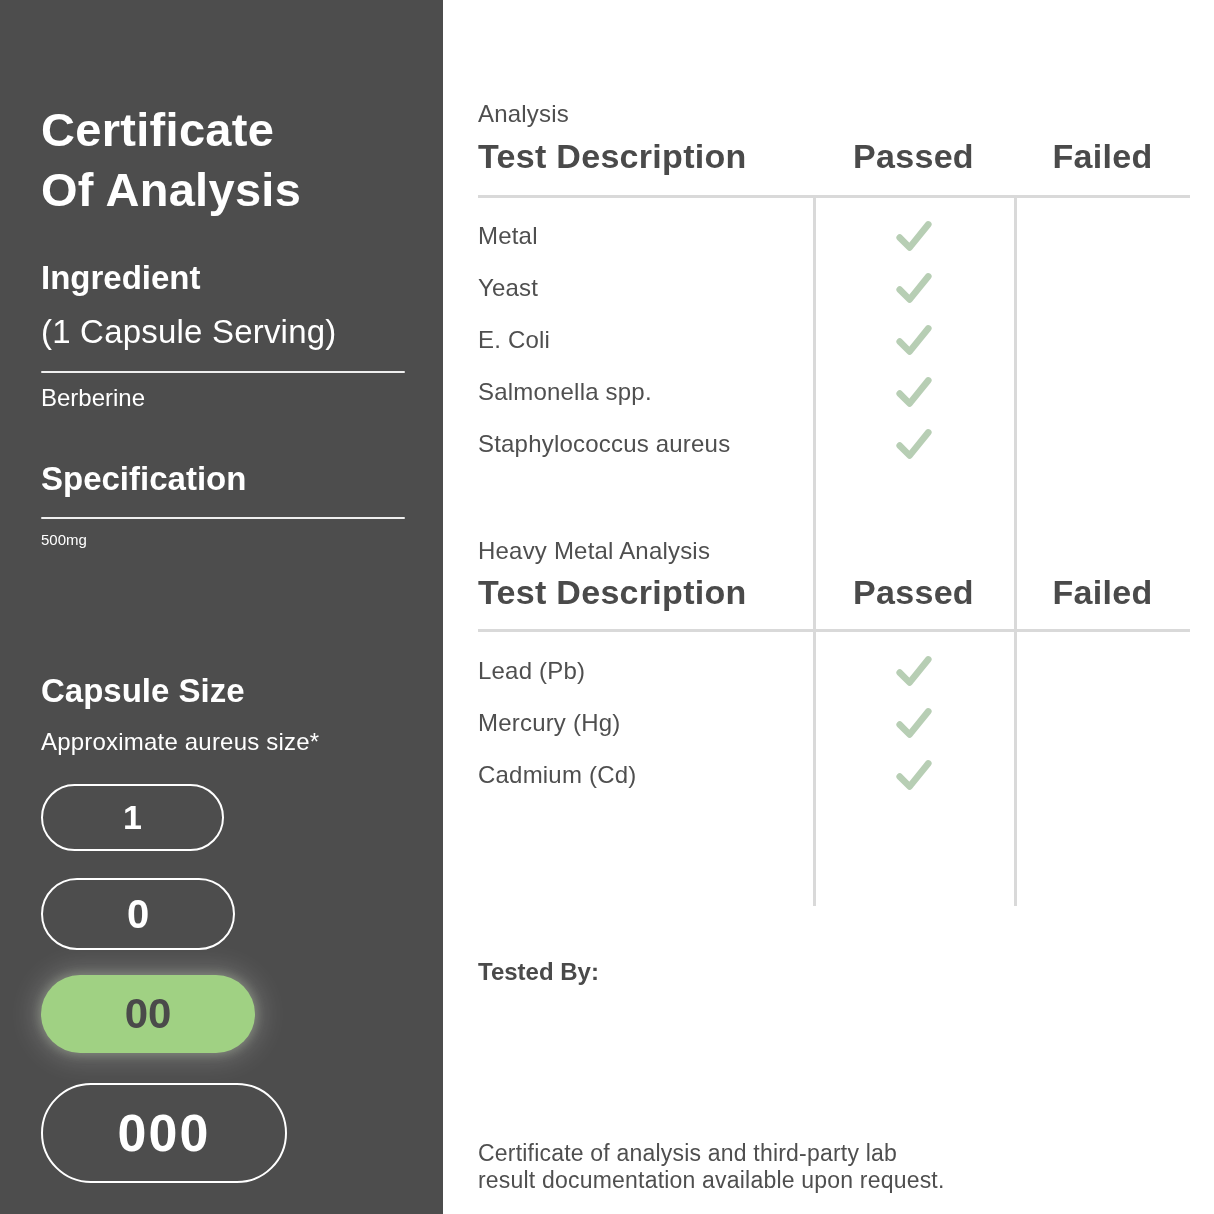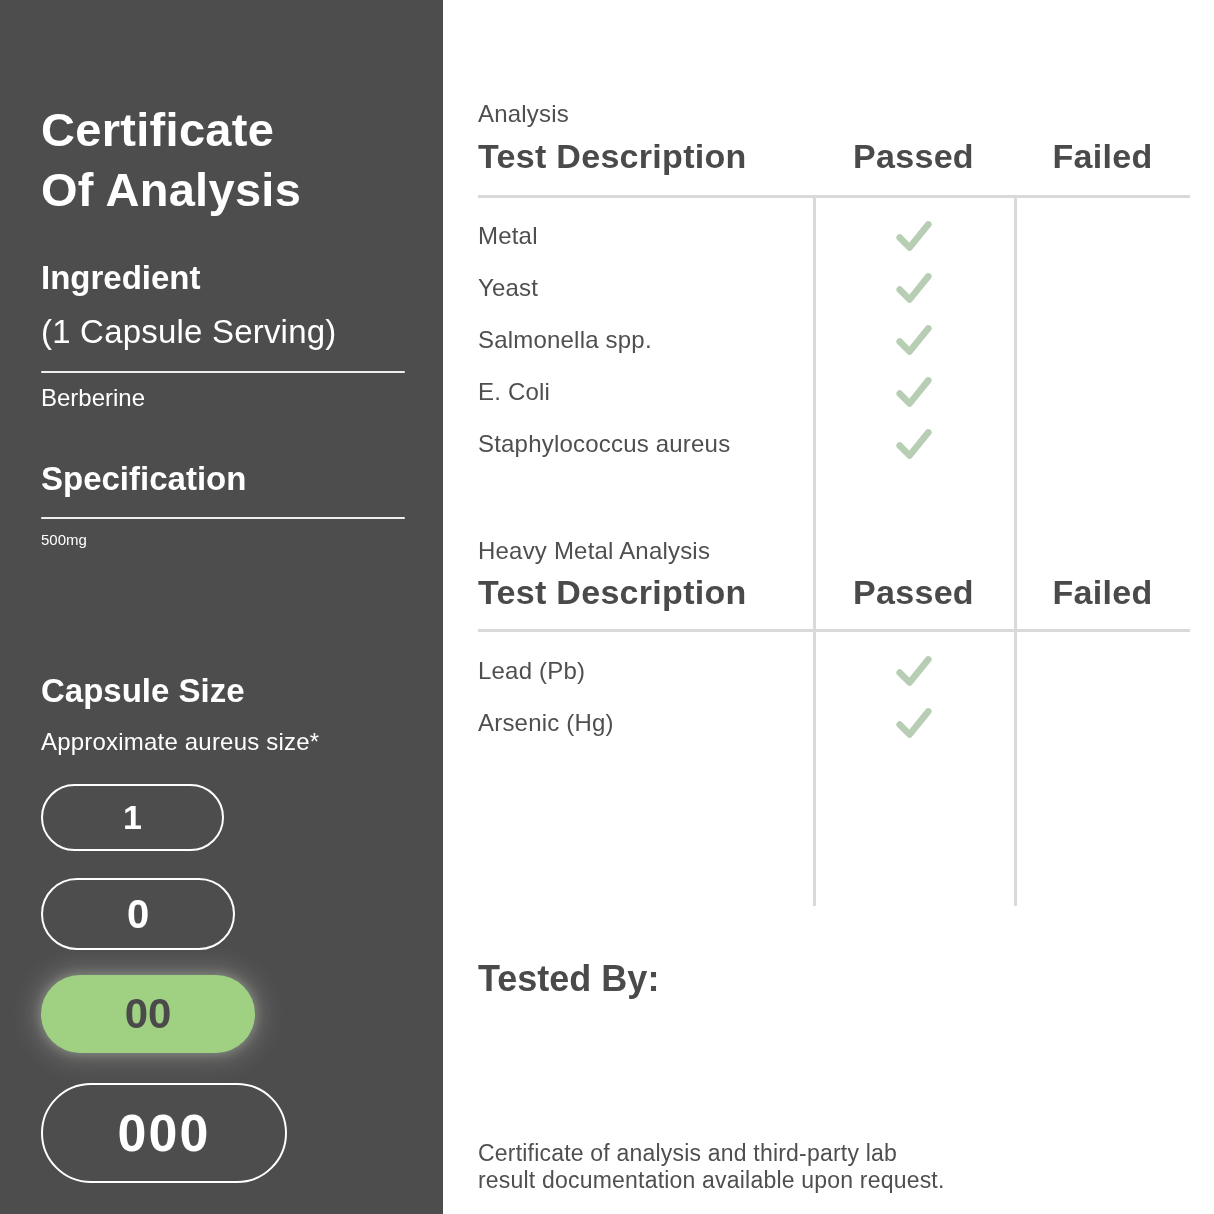--- a/index.html
+++ b/index.html
@@ -67,21 +67,21 @@
   .vline2 { left:571px; }
 
   .rows { left:35px; width:713px; }
   .rows1 { top:210px; }
   .rows2 { top:645px; }
   .row { display:grid; grid-template-columns:335px 201px 177px; height:52px; align-items:center; }
   .cell-name { font-size:24px; letter-spacing:.2px; }
   .cell-passed, .cell-failed { display:flex; justify-content:center; align-items:center; }
   .check-icon svg { display:block; }
 
-  .tested-head { left:35px; top:958px;  font-size:36px; font-weight:700; color:var(--heading-text,#4a4a4a); }
+  .tested-head { left:35px; top:958px;  font-size:24px; font-weight:700; color:var(--heading-text,#4a4a4a); }
   .tested-val  { left:35px; top:1013px; font-size:24px; }
   .footnote    { left:35px; top:1140px; font-size:23px; line-height:27px; white-space:pre-line; letter-spacing:.2px; }
 </style>
 </head>
 <body>
 
 <div class="canvas">
 
   <aside class="sidebar">
     <h1 class="sb title"><span>Certificate</span><br><span>Of Analysis</span></h1>
@@ -139,32 +139,32 @@
         <div class="cell-passed">
             <span class="check-icon">
               <svg width="38" height="33" viewBox="0 0 34 30">
                 <path d="M4 16 L13 25 L30 4" fill="none" stroke="#b7ceb4" stroke-width="6" stroke-linecap="round" stroke-linejoin="round"></path>
               </svg>
             </span>
           </div>
         <div class="cell-failed"></div>
       </div>
       <div class="row">
+        <div class="cell-name">E. Coli</div>
+        <div class="cell-passed">
+            <span class="check-icon">
+              <svg width="38" height="33" viewBox="0 0 34 30">
+                <path d="M4 16 L13 25 L30 4" fill="none" stroke="#b7ceb4" stroke-width="6" stroke-linecap="round" stroke-linejoin="round"></path>
+              </svg>
+            </span>
+          </div>
+        <div class="cell-failed"></div>
+      </div>
+      <div class="row">
         <div class="cell-name">Salmonella spp.</div>
-        <div class="cell-passed">
-            <span class="check-icon">
-              <svg width="38" height="33" viewBox="0 0 34 30">
-                <path d="M4 16 L13 25 L30 4" fill="none" stroke="#b7ceb4" stroke-width="6" stroke-linecap="round" stroke-linejoin="round"></path>
-              </svg>
-            </span>
-          </div>
-        <div class="cell-failed"></div>
-      </div>
-      <div class="row">
-        <div class="cell-name">E. Coli</div>
         <div class="cell-passed">
             <span class="check-icon">
               <svg width="38" height="33" viewBox="0 0 34 30">
                 <path d="M4 16 L13 25 L30 4" fill="none" stroke="#b7ceb4" stroke-width="6" stroke-linecap="round" stroke-linejoin="round"></path>
               </svg>
             </span>
           </div>
         <div class="cell-failed"></div>
       </div>
       <div class="row">
@@ -194,21 +194,32 @@
         <div class="cell-passed">
             <span class="check-icon">
               <svg width="38" height="33" viewBox="0 0 34 30">
                 <path d="M4 16 L13 25 L30 4" fill="none" stroke="#b7ceb4" stroke-width="6" stroke-linecap="round" stroke-linejoin="round"></path>
               </svg>
             </span>
           </div>
         <div class="cell-failed"></div>
       </div>
       <div class="row">
-        <div class="cell-name">Arsenic (Hg)</div>
+        <div class="cell-name">Mercury (Hg)</div>
+        <div class="cell-passed">
+            <span class="check-icon">
+              <svg width="38" height="33" viewBox="0 0 34 30">
+                <path d="M4 16 L13 25 L30 4" fill="none" stroke="#b7ceb4" stroke-width="6" stroke-linecap="round" stroke-linejoin="round"></path>
+              </svg>
+            </span>
+          </div>
+        <div class="cell-failed"></div>
+      </div>
+      <div class="row">
+        <div class="cell-name">Cadmium (Cd)</div>
         <div class="cell-passed">
             <span class="check-icon">
               <svg width="38" height="33" viewBox="0 0 34 30">
                 <path d="M4 16 L13 25 L30 4" fill="none" stroke="#b7ceb4" stroke-width="6" stroke-linecap="round" stroke-linejoin="round"></path>
               </svg>
             </span>
           </div>
         <div class="cell-failed"></div>
       </div>
     </div>

